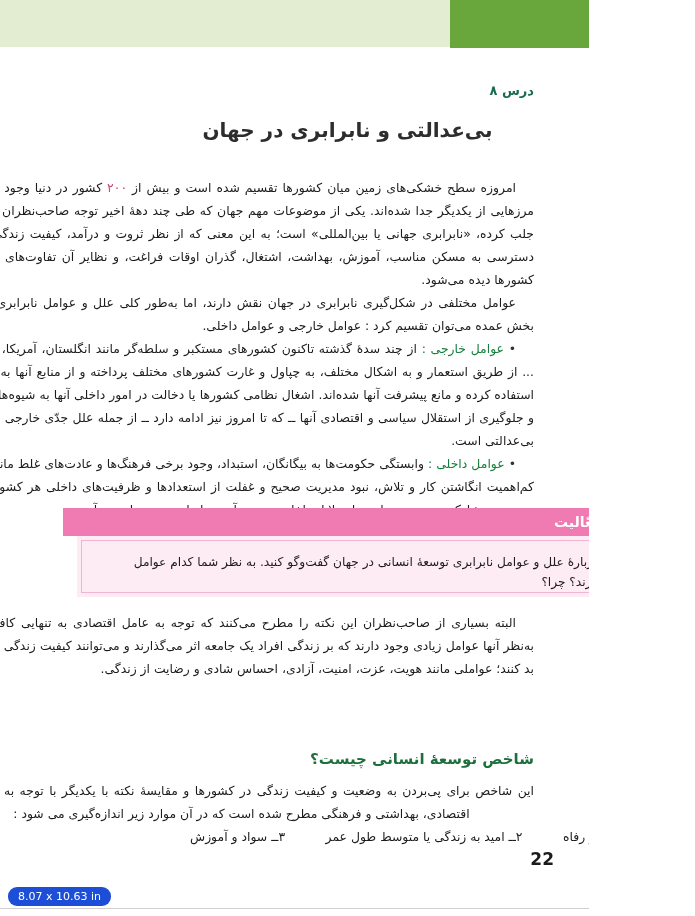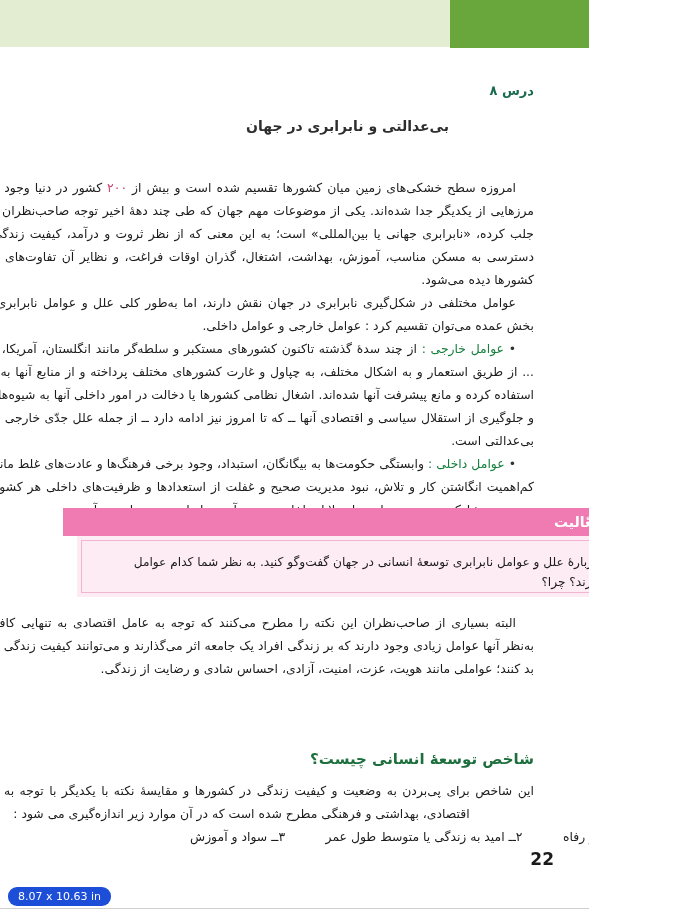--- a/index.html
+++ b/index.html
@@ -7,21 +7,21 @@
     position:relative; width:589px; height:916px; overflow:hidden;
     background:#ffffff;
     font-family:"DejaVu Sans", sans-serif;
     color:#222;
   }
   
   .band-light{position:absolute;top:0;left:0;width:557px;height:47px;background:#e3edd2;}
   .band-dark{position:absolute;top:0;right:0;width:139px;height:48px;background:#69a63c;}
   
   .lesson-label{position:absolute;top:83px;right:55px;direction:rtl;font-size:13px;font-weight:bold;color:#1a6b4f;}
-  .page-title{position:absolute;top:118px;left:55px;width:585px;direction:rtl;text-align:center;font-size:14px;font-weight:bold;color:#2d2d2d;}
+  .page-title{position:absolute;top:118px;left:55px;width:585px;direction:rtl;text-align:center;font-size:20px;font-weight:bold;color:#2d2d2d;}
   
   .textblock{position:absolute;right:55px;width:585px;direction:rtl;text-align:justify;font-size:12.4px;line-height:23px;color:#1c1c1c;}
   .tb1{top:176px;}
   .tb2{top:611px;}
   p.para{margin:0;text-indent:18px;}
   .label-pink{color:#15803d;font-weight:normal;}
   .num-red{color:#cf4670;font-weight:normal;}
   .bullet{color:#333;}
   
   .activity{position:absolute;top:508px;left:55px;width:586px;height:90px;direction:rtl;}

